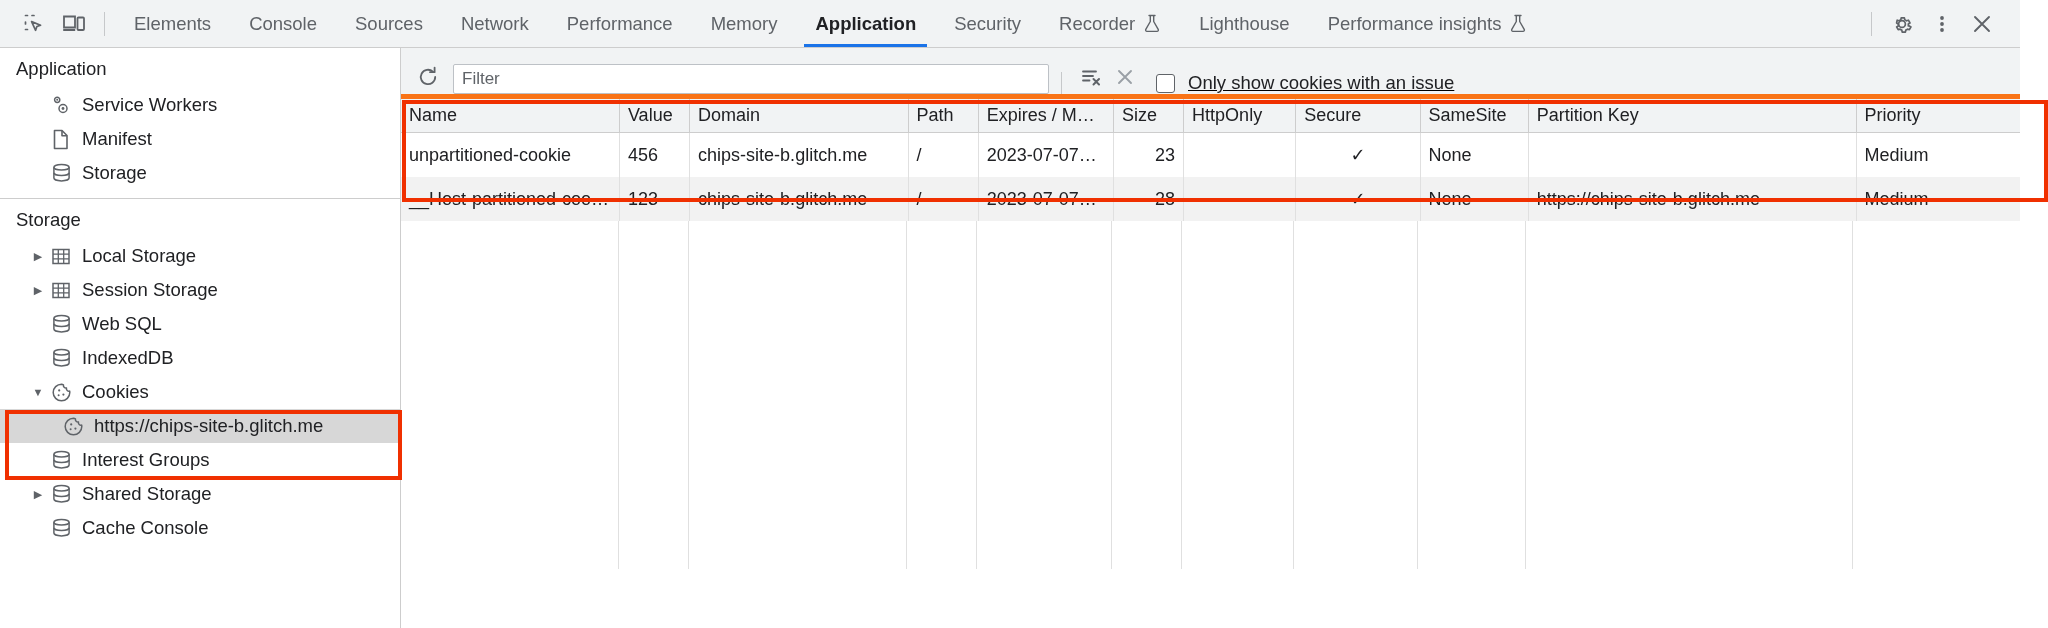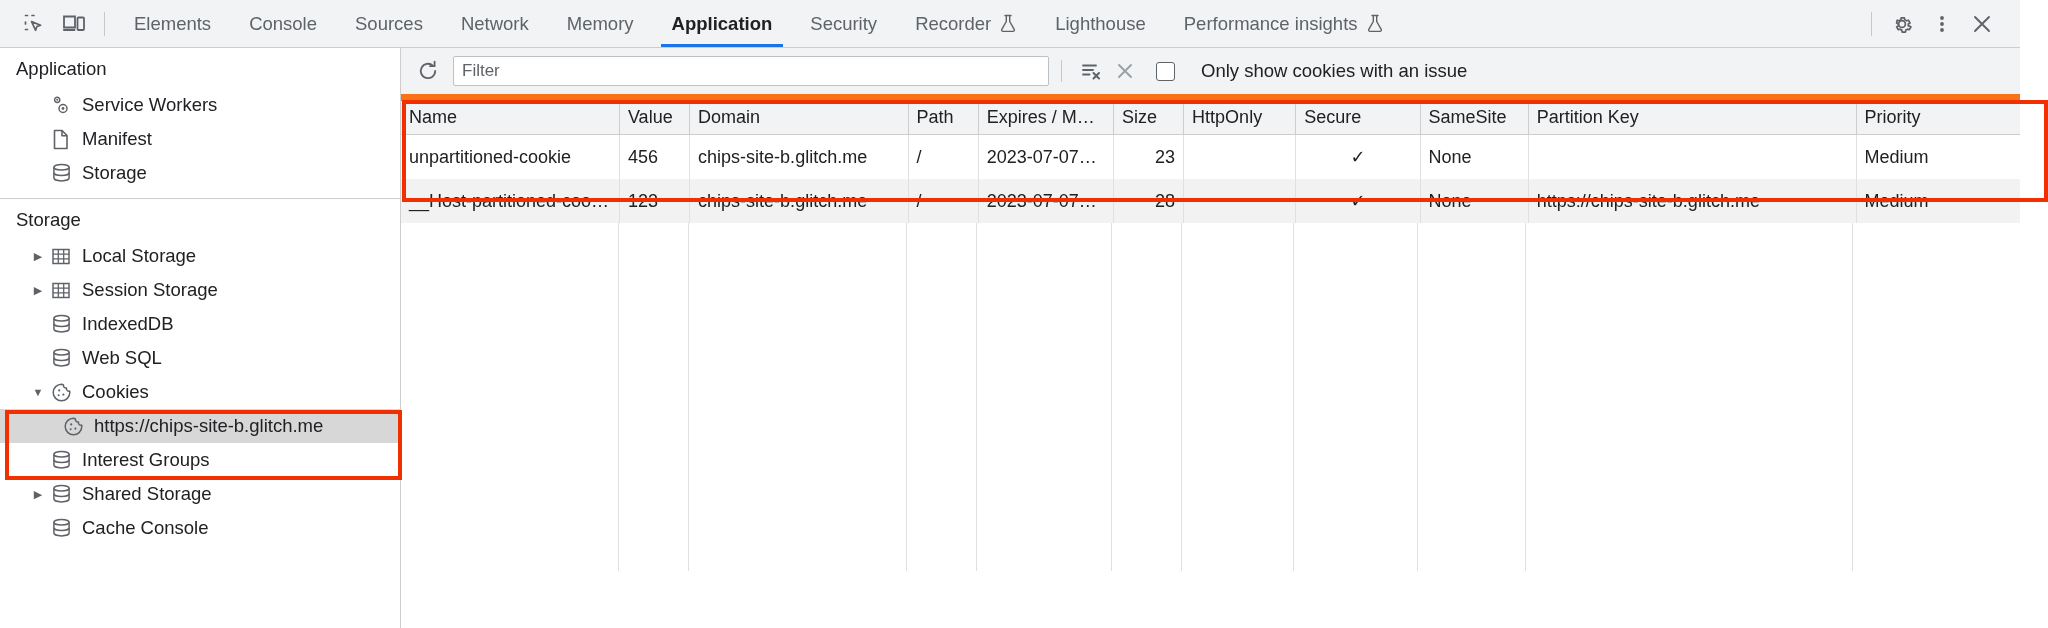--- a/index.html
+++ b/index.html
@@ -69,36 +69,36 @@
   .twisty.spacer{visibility:hidden;}
   .sb-ico{
     width:26px;height:22px;flex:0 0 auto;display:flex;align-items:center;justify-content:center;
     color:#5f6368;margin-right:8px;
   }
   .sb-label{line-height:1;}
 
   
   .main{flex:1;display:flex;flex-direction:column;min-width:0;background:#fff;position:relative;}
   .filterbar{
-    height:46px;min-height:46px;display:flex;align-items:center;
-    background:#f1f3f4;border-bottom:7px solid #f97316;padding:0 10px;
+    height:46px;min-height:46px;display:flex;align-items:flex-end;
+    background:#f1f3f4;border-bottom:5px solid #f97316;padding:0 10px;
   }
   .fb-btn{
     width:34px;height:34px;display:flex;align-items:center;justify-content:center;
     color:#5f6368;flex:0 0 auto;
   }
   .filter-input{
     flex:0 0 auto;width:578px;height:28px;margin-left:8px;
     border:1px solid #bdc1c6;border-radius:2px;background:#fff;
     font-size:17px;color:#202124;padding:0 8px;outline:none;
     font-family:"Liberation Sans","DejaVu Sans",sans-serif;
   }
   .filter-input::placeholder{color:#5f6368;}
   .fb-sep{width:1px;height:22px;background:#c6c8ca;margin:0 12px;flex:0 0 auto;}
-  .chk-wrap{display:flex;align-items:center;gap:26px;margin-left:14px;white-space:nowrap;}
+  .chk-wrap{display:flex;align-items:center;gap:13px;margin-left:14px;white-space:nowrap;text-decoration:underline;}
   .chk-box{
     width:17px;height:17px;border:1.6px solid #5f6368;border-radius:3px;background:#fff;flex:0 0 auto;
   }
   .chk-label{font-size:18.5px;color:#202124;}
 
   
   .grid{flex:1;overflow:hidden;position:relative;}
   table.cookies{
     border-collapse:collapse;table-layout:fixed;width:1646px;
     font-size:18px;color:#202124;
@@ -160,20 +160,23 @@
       <div class="tab">
           <span>Console</span>
         </div>
       <div class="tab">
           <span>Sources</span>
         </div>
       <div class="tab">
           <span>Network</span>
         </div>
       <div class="tab">
+          <span>Performance</span>
+        </div>
+      <div class="tab">
           <span>Memory</span>
         </div>
       <div class="tab active">
           <span>Application</span>
         </div>
       <div class="tab">
           <span>Security</span>
         </div>
       <div class="tab">
         <span>Recorder</span>
@@ -291,33 +294,33 @@
 
       <div class="sb-item indent1">
         <span class="twisty spacer"></span>
         <span class="sb-ico">
           <svg width="21" height="20" viewBox="0 0 21 20" fill="none">
             <ellipse cx="10.5" cy="4.3" rx="7.6" ry="2.8" stroke="#5f6368" stroke-width="1.5"></ellipse>
             <path d="M2.9 4.3v5.4c0 1.5 3.4 2.8 7.6 2.8s7.6-1.3 7.6-2.8V4.3" stroke="#5f6368" stroke-width="1.5"></path>
             <path d="M2.9 9.7v5.4c0 1.5 3.4 2.8 7.6 2.8s7.6-1.3 7.6-2.8V9.7" stroke="#5f6368" stroke-width="1.5"></path>
           </svg>
         </span>
+        <span class="sb-label">Web SQL</span>
+      </div>
+
+      <div class="sb-item indent1">
+        <span class="twisty spacer"></span>
+        <span class="sb-ico">
+          <svg width="21" height="20" viewBox="0 0 21 20" fill="none">
+            <ellipse cx="10.5" cy="4.3" rx="7.6" ry="2.8" stroke="#5f6368" stroke-width="1.5"></ellipse>
+            <path d="M2.9 4.3v5.4c0 1.5 3.4 2.8 7.6 2.8s7.6-1.3 7.6-2.8V4.3" stroke="#5f6368" stroke-width="1.5"></path>
+            <path d="M2.9 9.7v5.4c0 1.5 3.4 2.8 7.6 2.8s7.6-1.3 7.6-2.8V9.7" stroke="#5f6368" stroke-width="1.5"></path>
+          </svg>
+        </span>
         <span class="sb-label">IndexedDB</span>
-      </div>
-
-      <div class="sb-item indent1">
-        <span class="twisty spacer"></span>
-        <span class="sb-ico">
-          <svg width="21" height="20" viewBox="0 0 21 20" fill="none">
-            <ellipse cx="10.5" cy="4.3" rx="7.6" ry="2.8" stroke="#5f6368" stroke-width="1.5"></ellipse>
-            <path d="M2.9 4.3v5.4c0 1.5 3.4 2.8 7.6 2.8s7.6-1.3 7.6-2.8V4.3" stroke="#5f6368" stroke-width="1.5"></path>
-            <path d="M2.9 9.7v5.4c0 1.5 3.4 2.8 7.6 2.8s7.6-1.3 7.6-2.8V9.7" stroke="#5f6368" stroke-width="1.5"></path>
-          </svg>
-        </span>
-        <span class="sb-label">Web SQL</span>
       </div>
 
       <div class="sb-item indent1">
         <span class="twisty">▼</span>
         <span class="sb-ico">
           <svg width="21" height="21" viewBox="0 0 21 21" fill="none">
             <path d="M10.5 2.2a8.3 8.3 0 108.3 8.3c0-.5-.05-1-.14-1.4a2.6 2.6 0 01-3.2-3.1 2.6 2.6 0 01-3-3.1 8.3 8.3 0 00-1.96-.7z" stroke="#5f6368" stroke-width="1.5" stroke-linejoin="round"></path>
             <circle cx="8.2" cy="8.4" r="1.1" fill="#5f6368"></circle>
             <circle cx="12.4" cy="12.6" r="1.1" fill="#5f6368"></circle>
             <circle cx="7.6" cy="13.2" r="1" fill="#5f6368"></circle>

